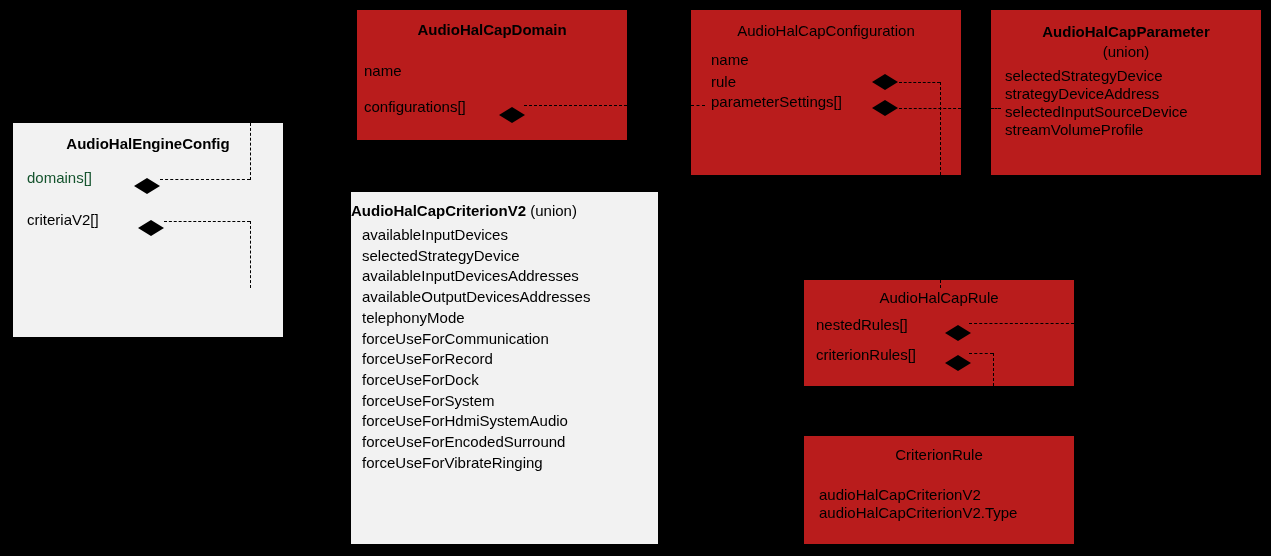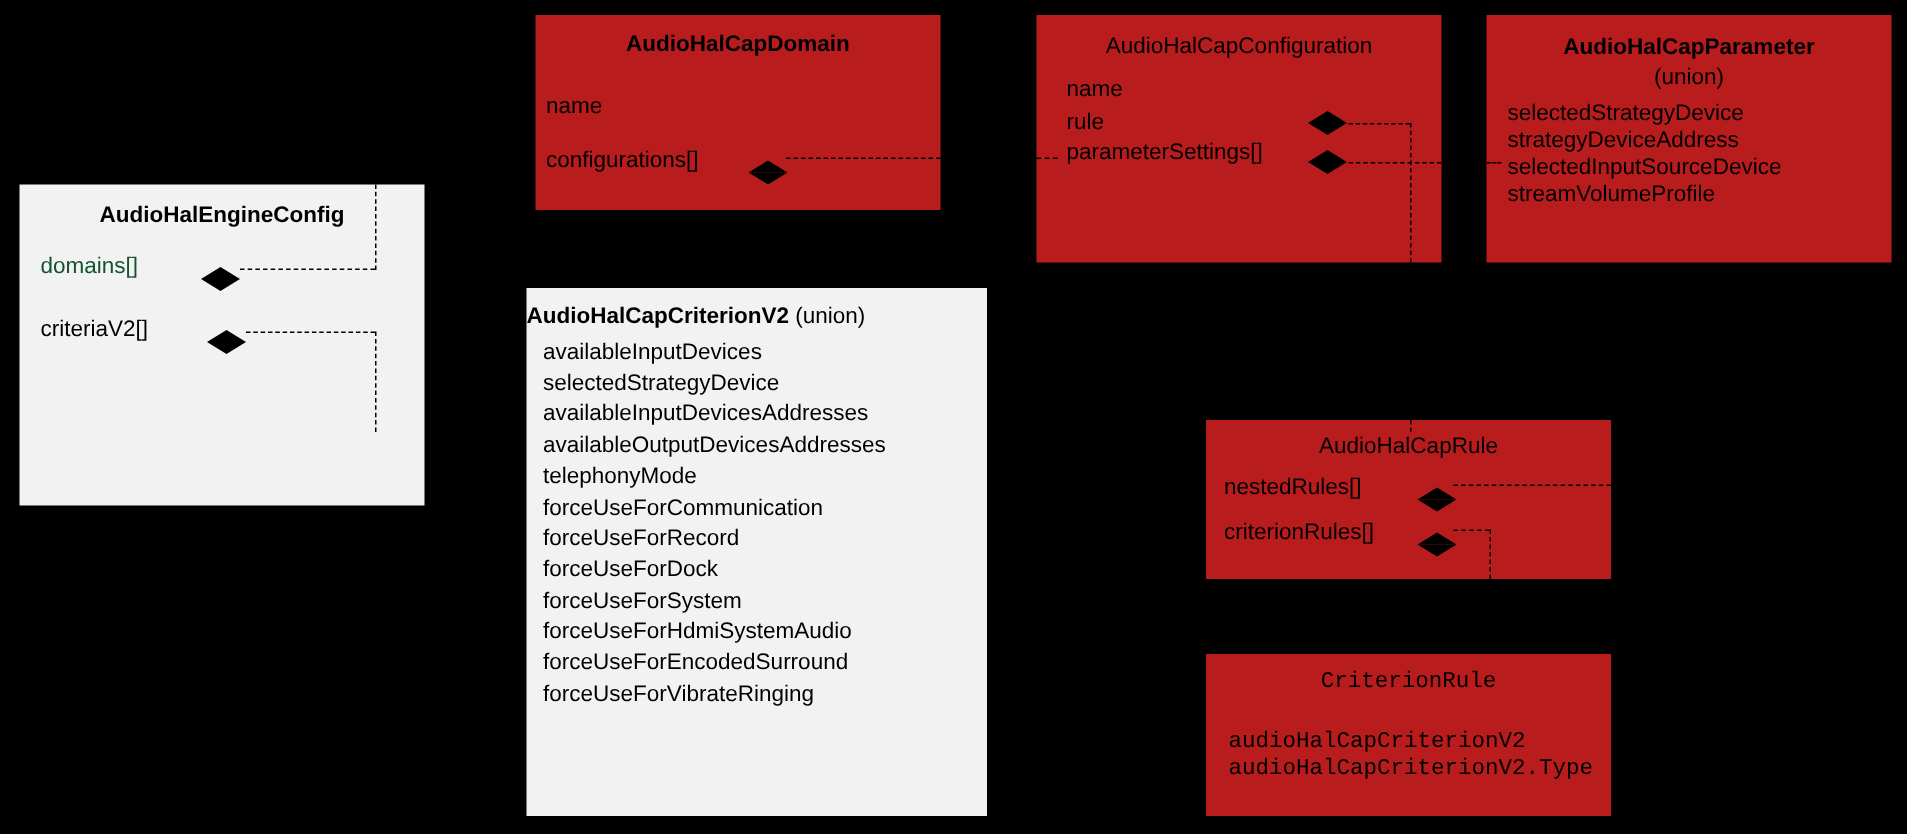--- a/index.html
+++ b/index.html
@@ -131,21 +131,21 @@
   </div>
 
   <div class="box green" style="left:804px; top:280px; width:270px; height:106px;">
     <div class="title plain" style="position:absolute; left:0; top:9px; width:100%;">AudioHalCapRule</div>
     <div class="attr" style="position:absolute; left:12px; top:36px;">nestedRules[]</div>
     <div class="attr" style="position:absolute; left:12px; top:66px;text-align:center;">criterionRules[]</div>
     <div class="diamond" style="left:141px; top:53px;"></div>
     <div class="diamond" style="left:141px; top:83px;"></div>
   </div>
 
-  <div class="box green" style="left:804px; top:436px; width:270px; height:108px;font-family:Liberation Mono, monospace;">
+  <div class="box green" style="left:804px; top:436px; width:270px; height:108px;">
     <div class="title plain" style="position:absolute; left:0; top:10px; width:100%;">CriterionRule</div>
     <div style="position:absolute; left:15px; top:50px;">
       <div class="attr">audioHalCapCriterionV2</div>
       <div class="attr">audioHalCapCriterionV2.Type</div>
     </div>
   </div>
 
   <div class="hline" style="left:160px; top:179px; width:90px;"></div>
   <div class="vline" style="left:250px; top:123px; height:57px;"></div>
 

